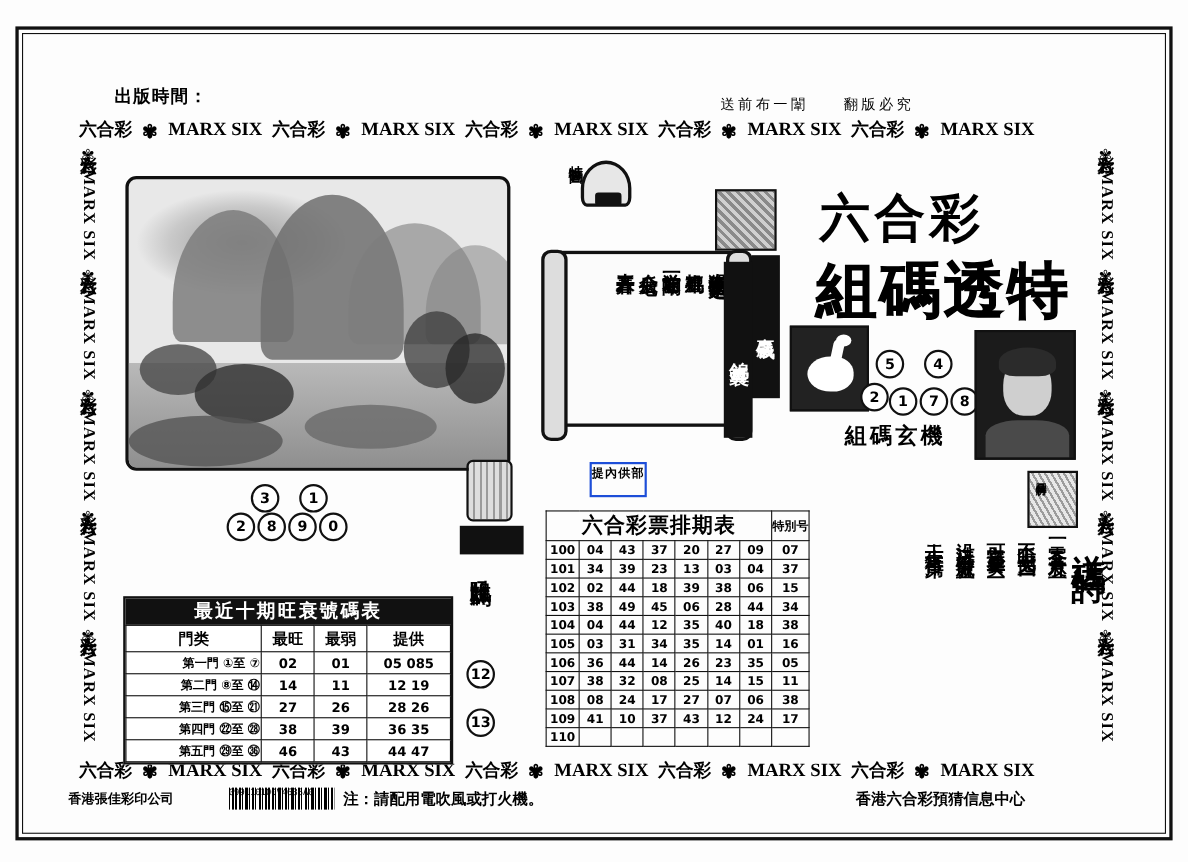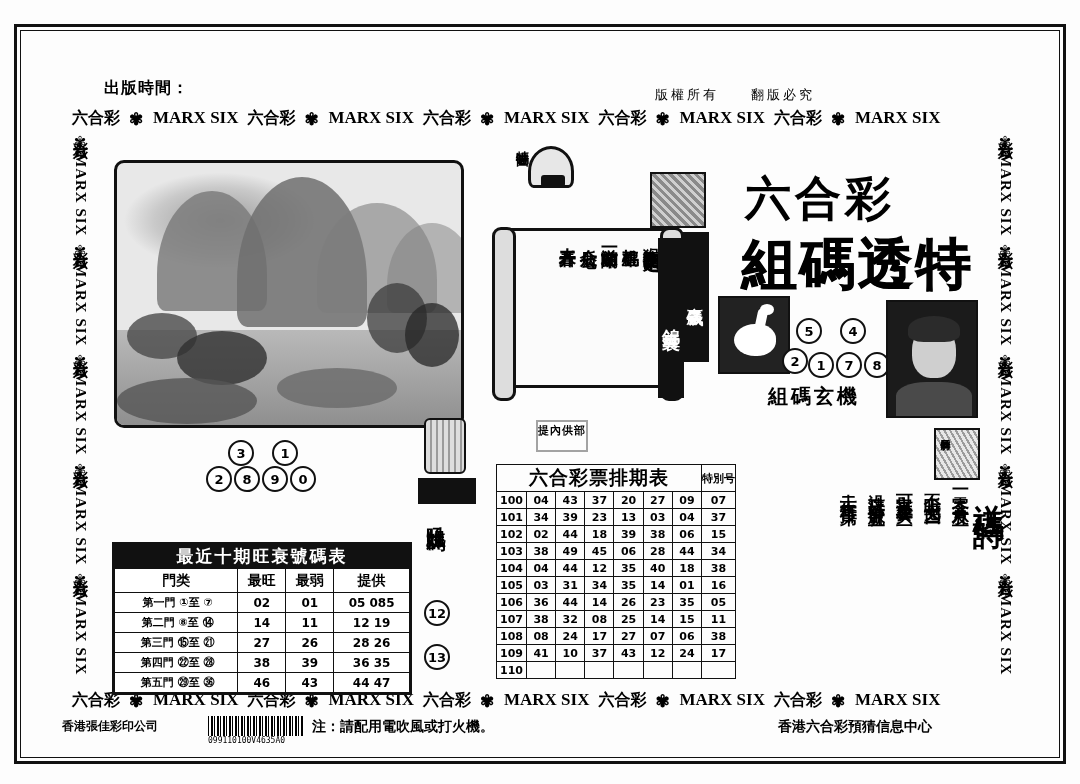--- a/index.html
+++ b/index.html
@@ -196,21 +196,21 @@
     background:#2b2b2b; border-radius:50% 50% 30% 30%;
   }
   .portrait .shoulders{
     position:absolute; left:8px; bottom:0; width:76px; height:34px;
     background:#4a4a4a; border-radius:40% 40% 0 0;
   }
 
   
   .tinei {
     position:absolute; left:536px; top:420px; width:52px; height:32px;
-    border:2px solid #a3a3a3; font-family:"DejaVu Sans", sans-serif;
+    border:2px solid #1d4ed8; font-family:"DejaVu Sans", sans-serif;
     font-size:11px; font-weight:bold; line-height:13px; text-align:center; padding-top:2px;
     letter-spacing:1px;
   }
   .fan {
     position:absolute; left:424px; top:418px; width:42px; height:56px;
     border:2px solid #111; border-radius:6px;
     background:repeating-linear-gradient(90deg,#ddd 0 4px,#9a9a9a 4px 6px);
   }
   .blackslab {
     position:absolute; left:418px; top:478px; width:58px; height:26px;
@@ -291,53 +291,53 @@
     background:#111; color:#fff; text-align:center;
     font-family:"DejaVu Sans", sans-serif; font-weight:bold; font-size:17px;
     letter-spacing:2px; height:24px; line-height:24px;
   }
   .hot table { border-collapse:collapse; width:100%; }
   .hot th, .hot td {
     border:1px solid #111; font-family:"DejaVu Sans", sans-serif;
     font-size:12px; text-align:center; height:20px; font-weight:bold;
   }
   .hot th { font-size:14px; height:24px;}
-  .hot td.men { text-align:center; padding-left:4px; font-size:11px; white-space:nowrap;}
+  .hot td.men { text-align:right; padding-left:4px; font-size:11px; white-space:nowrap;}
 
   
   .foot-left {
     position:absolute; left:62px; top:718px;
     font-family:"DejaVu Sans", sans-serif; font-size:12px; font-weight:bold;
   }
   .barcode {
     position:absolute; left:208px; top:716px; width:96px; height:20px;
     background:repeating-linear-gradient(90deg,#000 0 1px,#fff 1px 3px,#000 3px 5px,#fff 5px 6px);
   }
   .barcode-num {
-    position:absolute; left:208px; top:736px; font-size:8px;
+    position:absolute; left:208px; top:716px; font-size:8px;
     font-family:"DejaVu Sans Mono", monospace;
   }
   .foot-note {
     position:absolute; left:312px; top:718px;
     font-family:"DejaVu Sans", sans-serif; font-size:14px; font-weight:bold;
   }
   .foot-right {
     position:absolute; left:778px; top:718px;
     font-family:"DejaVu Sans", sans-serif; font-size:14px; font-weight:bold;
   }
 </style>
 </head>
 <body>
 
 <div class="page">
   <div class="border-outer"></div>
   <div class="border-inner"></div>
 
   <div class="pub-time">出版時間：</div>
-  <div class="copyright">版權所有　　翻版必究</div>
+  <div class="copyright">送前布一闈　　翻版必究</div>
 
   <div class="strip strip-top" id="strip-top"><span class="seg"><span class="cn">六合彩</span></span><span class="seg"><span class="flower"></span></span><span class="seg"><span class="en">MARX SIX</span></span><span class="seg"><span class="cn">六合彩</span></span><span class="seg"><span class="flower"></span></span><span class="seg"><span class="en">MARX SIX</span></span><span class="seg"><span class="cn">六合彩</span></span><span class="seg"><span class="flower"></span></span><span class="seg"><span class="en">MARX SIX</span></span><span class="seg"><span class="cn">六合彩</span></span><span class="seg"><span class="flower"></span></span><span class="seg"><span class="en">MARX SIX</span></span><span class="seg"><span class="cn">六合彩</span></span><span class="seg"><span class="flower"></span></span><span class="seg"><span class="en">MARX SIX</span></span></div>
   <div class="strip strip-bottom" id="strip-bottom"><span class="seg"><span class="cn">六合彩</span></span><span class="seg"><span class="flower"></span></span><span class="seg"><span class="en">MARX SIX</span></span><span class="seg"><span class="cn">六合彩</span></span><span class="seg"><span class="flower"></span></span><span class="seg"><span class="en">MARX SIX</span></span><span class="seg"><span class="cn">六合彩</span></span><span class="seg"><span class="flower"></span></span><span class="seg"><span class="en">MARX SIX</span></span><span class="seg"><span class="cn">六合彩</span></span><span class="seg"><span class="flower"></span></span><span class="seg"><span class="en">MARX SIX</span></span><span class="seg"><span class="cn">六合彩</span></span><span class="seg"><span class="flower"></span></span><span class="seg"><span class="en">MARX SIX</span></span></div>
 
   <div class="side side-left" id="side-left">
       <div class="item cn">六合彩</div>
       <div class="fl">✾</div>
       <div class="item en">MARX SIX</div>
       <div class="item cn">六合彩</div>
       <div class="fl">✾</div>

